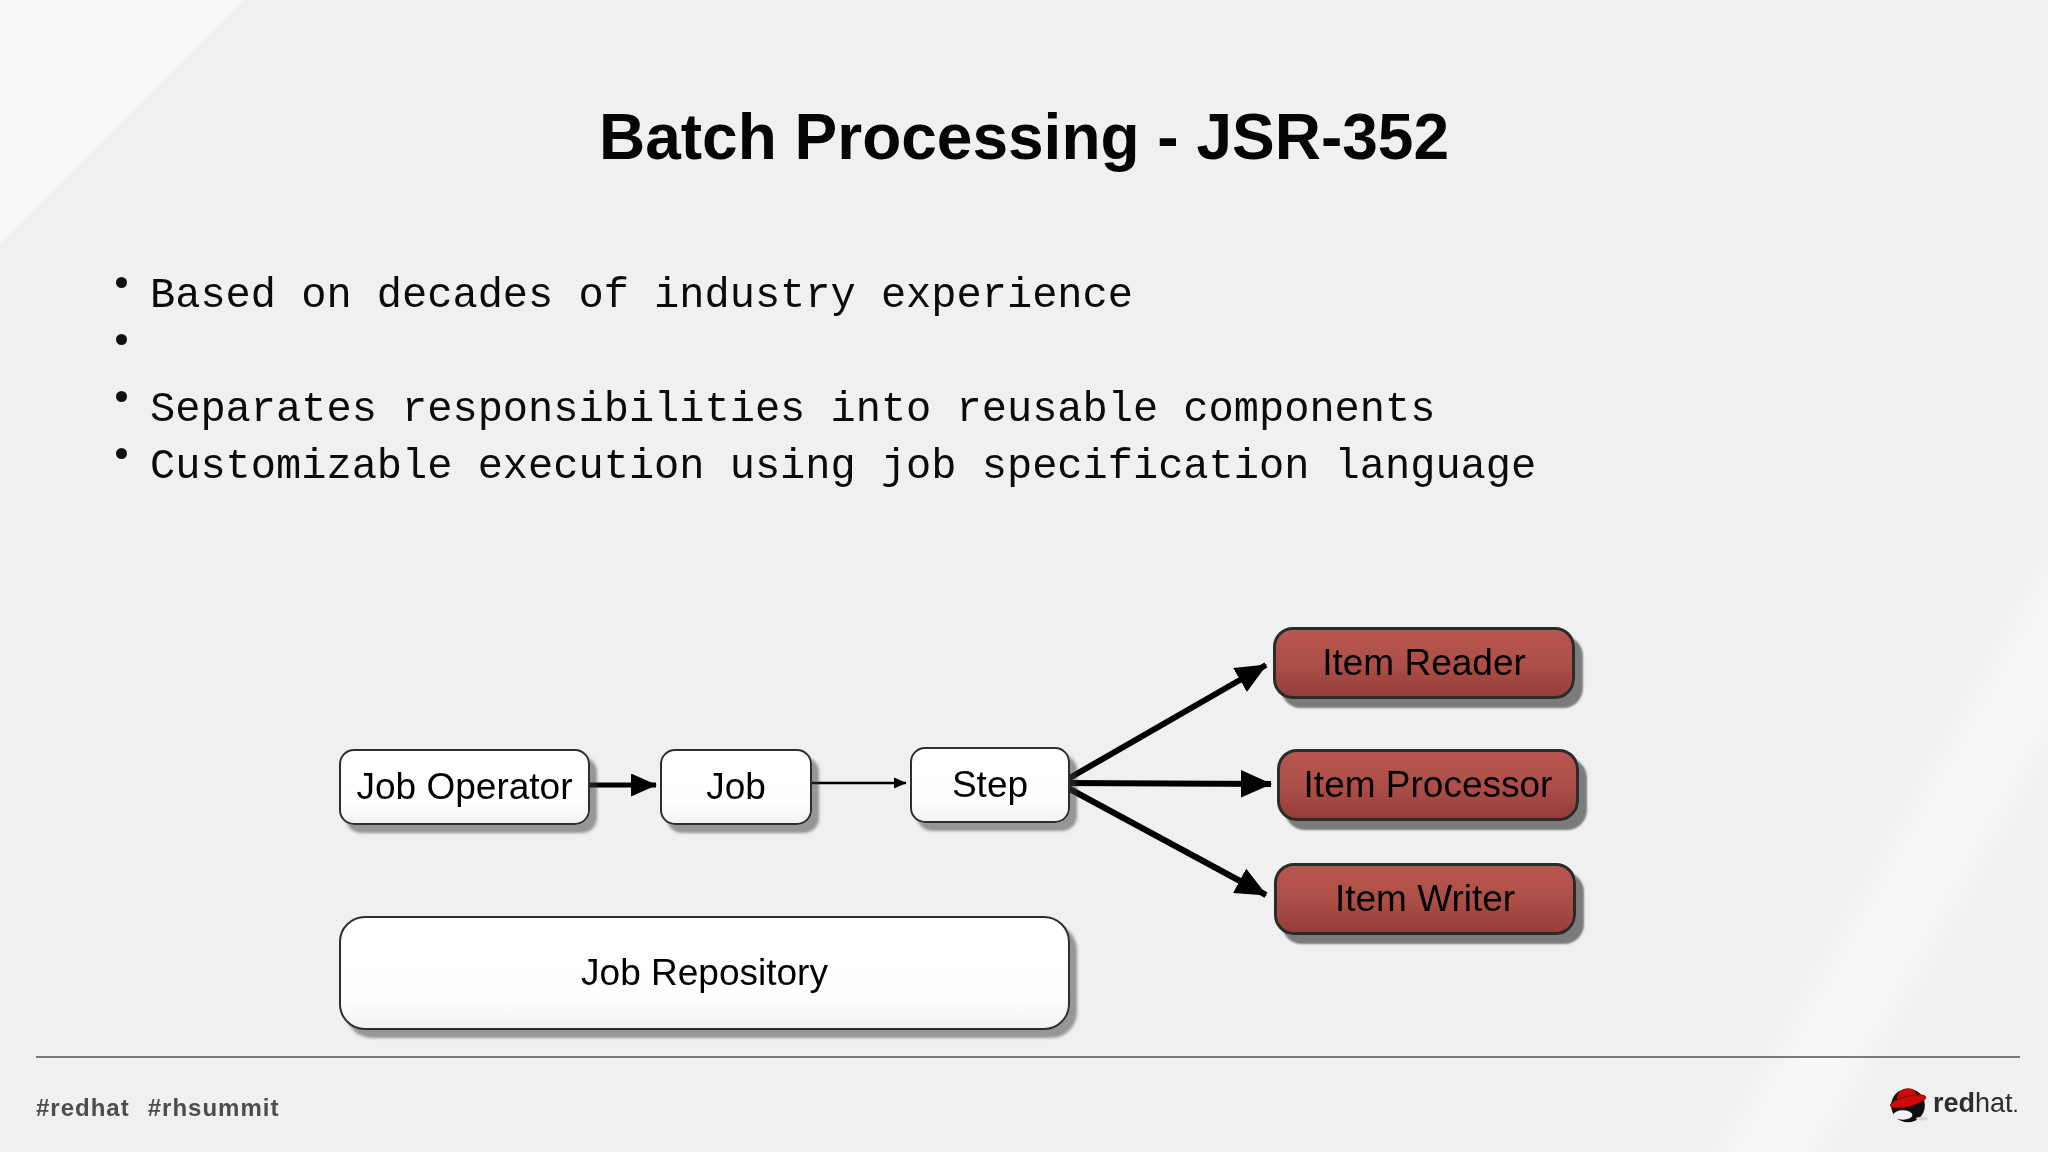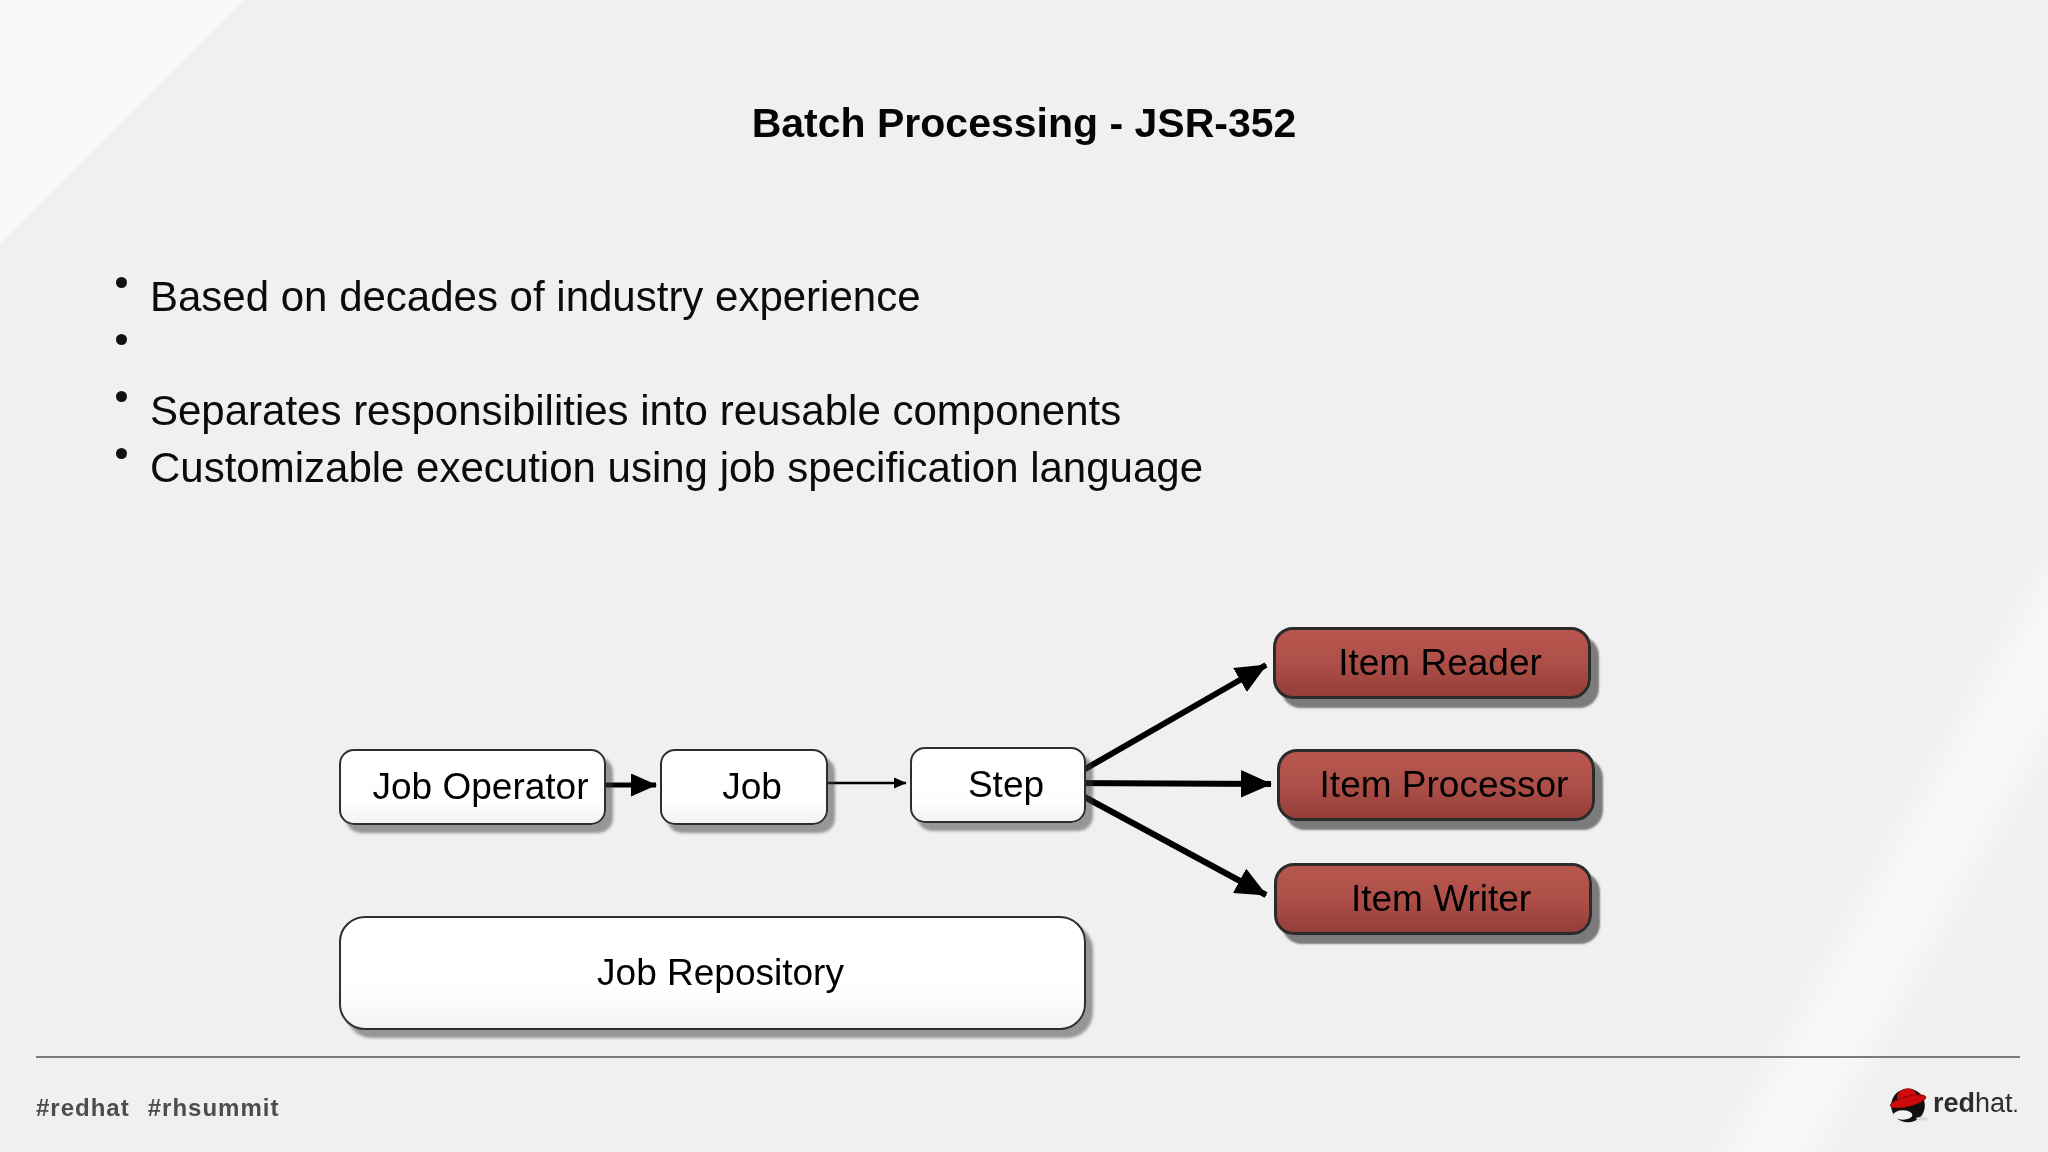--- a/index.html
+++ b/index.html
@@ -9,34 +9,34 @@
     background-color:#f0f0f1;
     background-image:linear-gradient(135deg,#f8f9f9 0px,#f8f9f9 170px,rgba(248,249,249,0) 175px);
   }
   .bg-band{
     position:absolute;left:1808px;top:526px;width:120px;height:900px;
     background:linear-gradient(90deg,rgba(250,250,252,0),#f7f8fa 35%,#f7f8fa 65%,rgba(250,250,252,0));
     transform:rotate(29deg);pointer-events:none;
   }
   .title{
     position:absolute;top:100px;left:0;width:100%;text-align:center;
-    font-size:41px;font-weight:bold;color:#050505;letter-spacing:0px;
+    font-size:64px;font-weight:bold;color:#050505;letter-spacing:0px;
   }
   ul.bullets{
     position:absolute;left:150px;top:268px;margin:0;padding:0;list-style:none;
     font-size:42px;color:#0b0b0b;
   }
-  ul.bullets li{position:relative;height:57px;line-height:57px;white-space:nowrap;}
+  ul.bullets li{position:relative;height:57px;line-height:57px;white-space:nowrap;font-family:Liberation Mono, monospace;}
   ul.bullets .dot{
     position:absolute;left:-34px;top:9px;width:11px;height:11px;border-radius:50%;background:#111;
   }
   .diagram{position:absolute;left:0;top:0;width:2048px;height:1152px;}
   .node{
     position:absolute;display:flex;align-items:center;justify-content:center;
-    font-size:37px;color:#000;white-space:nowrap;padding-left:16px;
+    font-size:37px;color:#000;white-space:nowrap;
   }
   .node.w{
     background:linear-gradient(180deg,#ffffff 0%,#fefefe 70%,#f3f3f3 100%);
     border:2px solid #2e2e2e;border-radius:15px;
     box-shadow:7px 8px 3px rgba(60,60,60,0.5);
   }
   .node.w.big{border-radius:26px;}
   .node.r{
     background:linear-gradient(180deg,#b8574f 0%,#ad4f48 50%,#953e39 100%);
     border:3px solid #2b2b2b;border-radius:20px;

